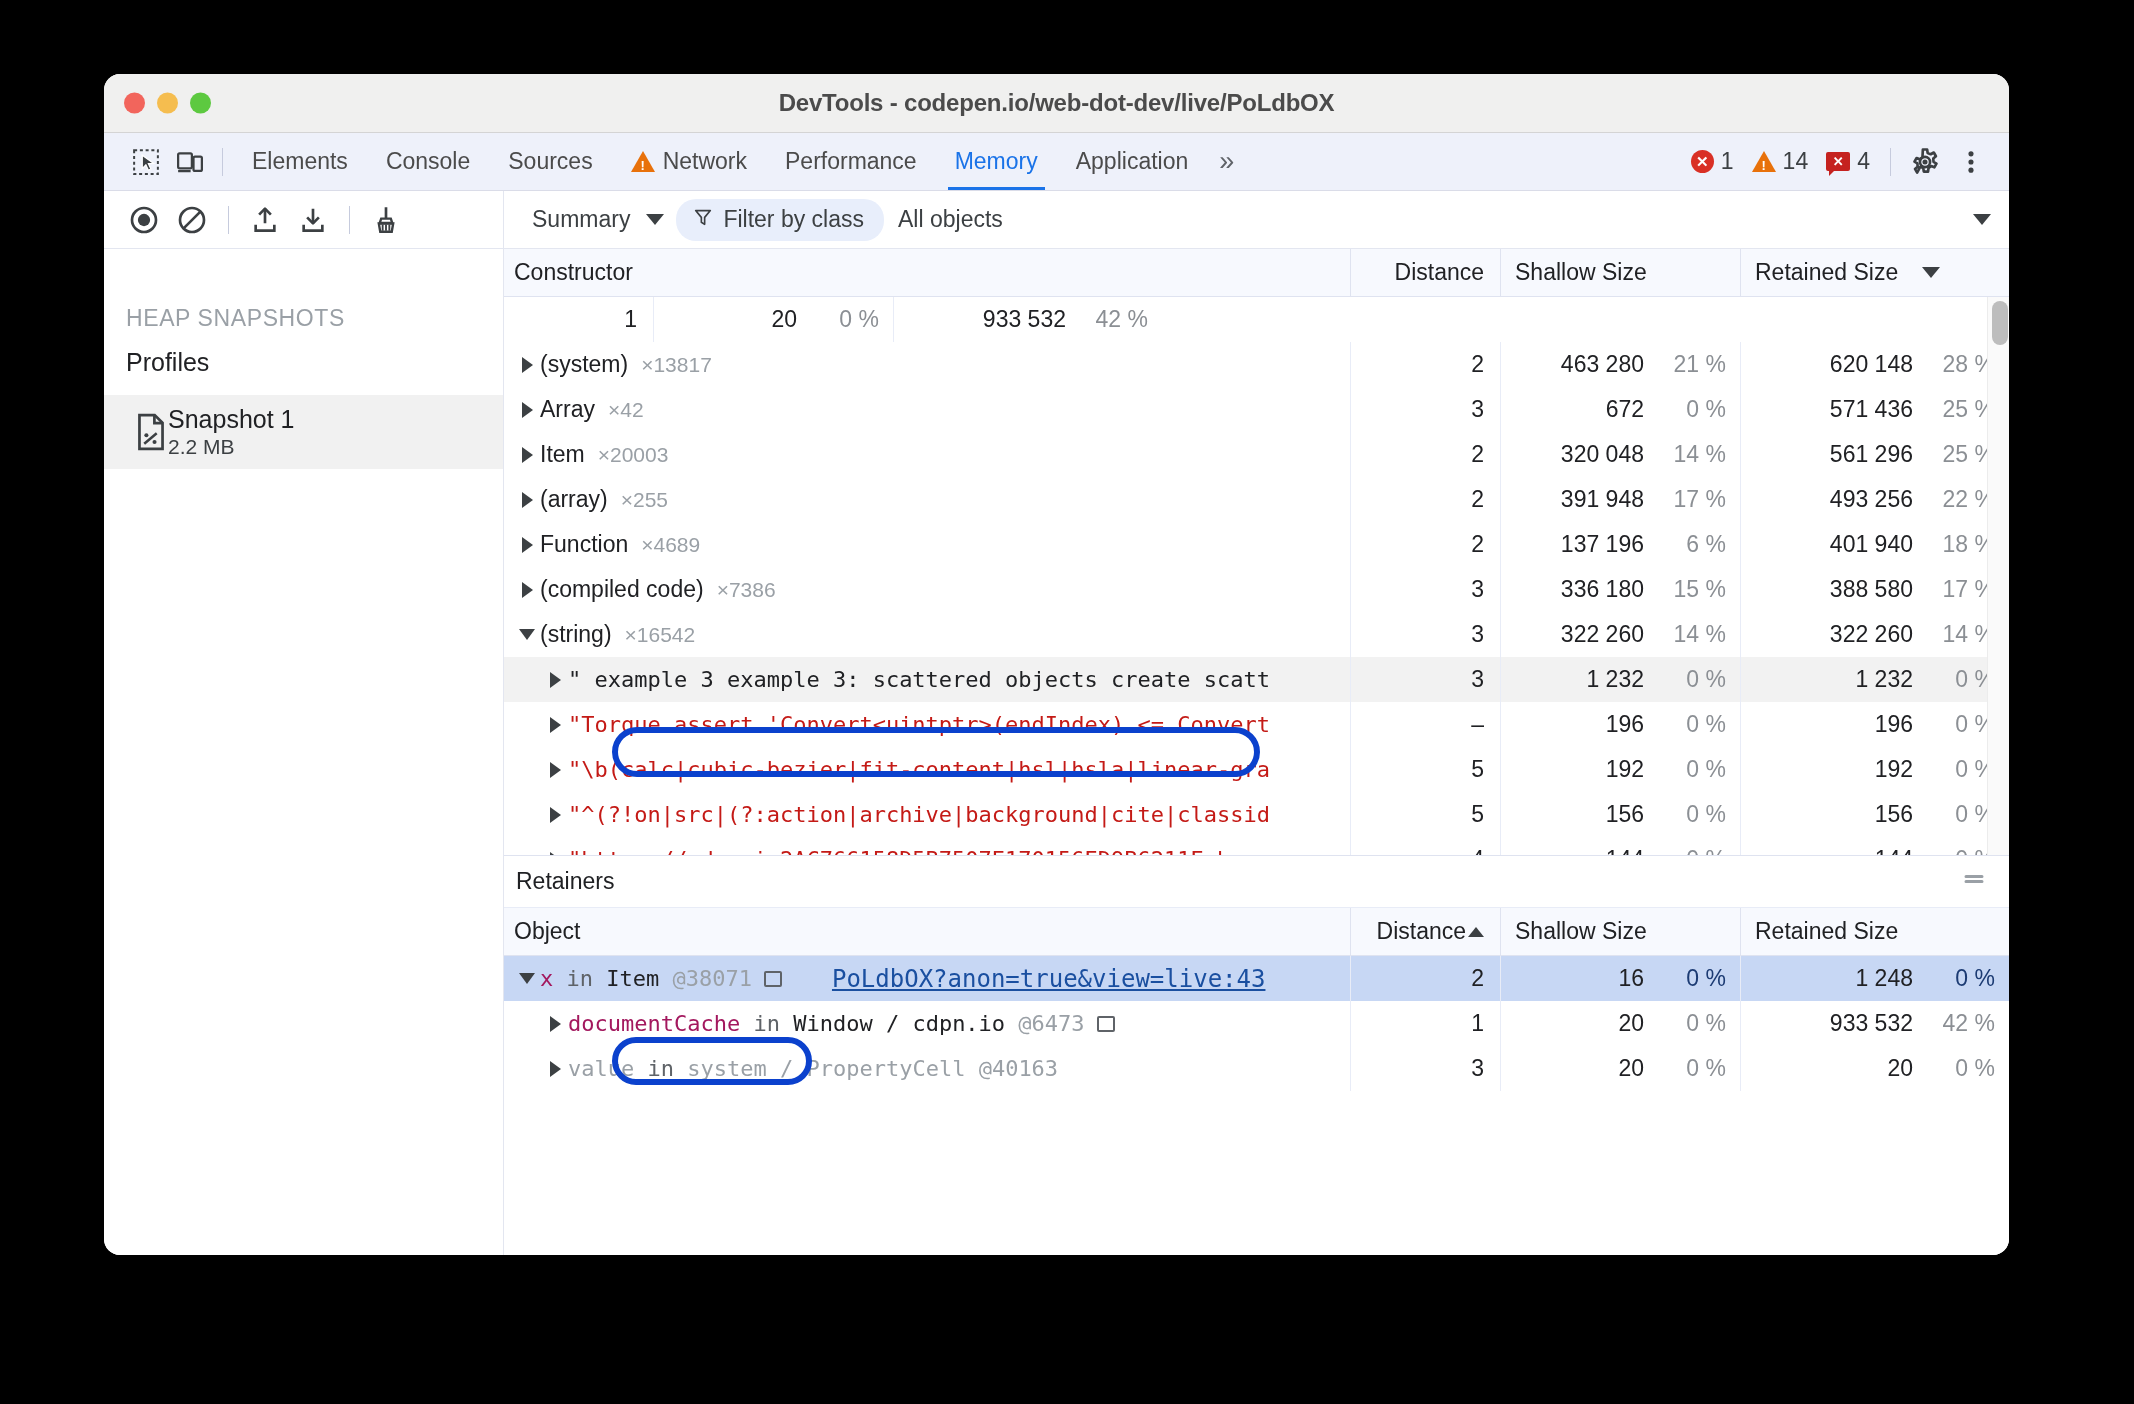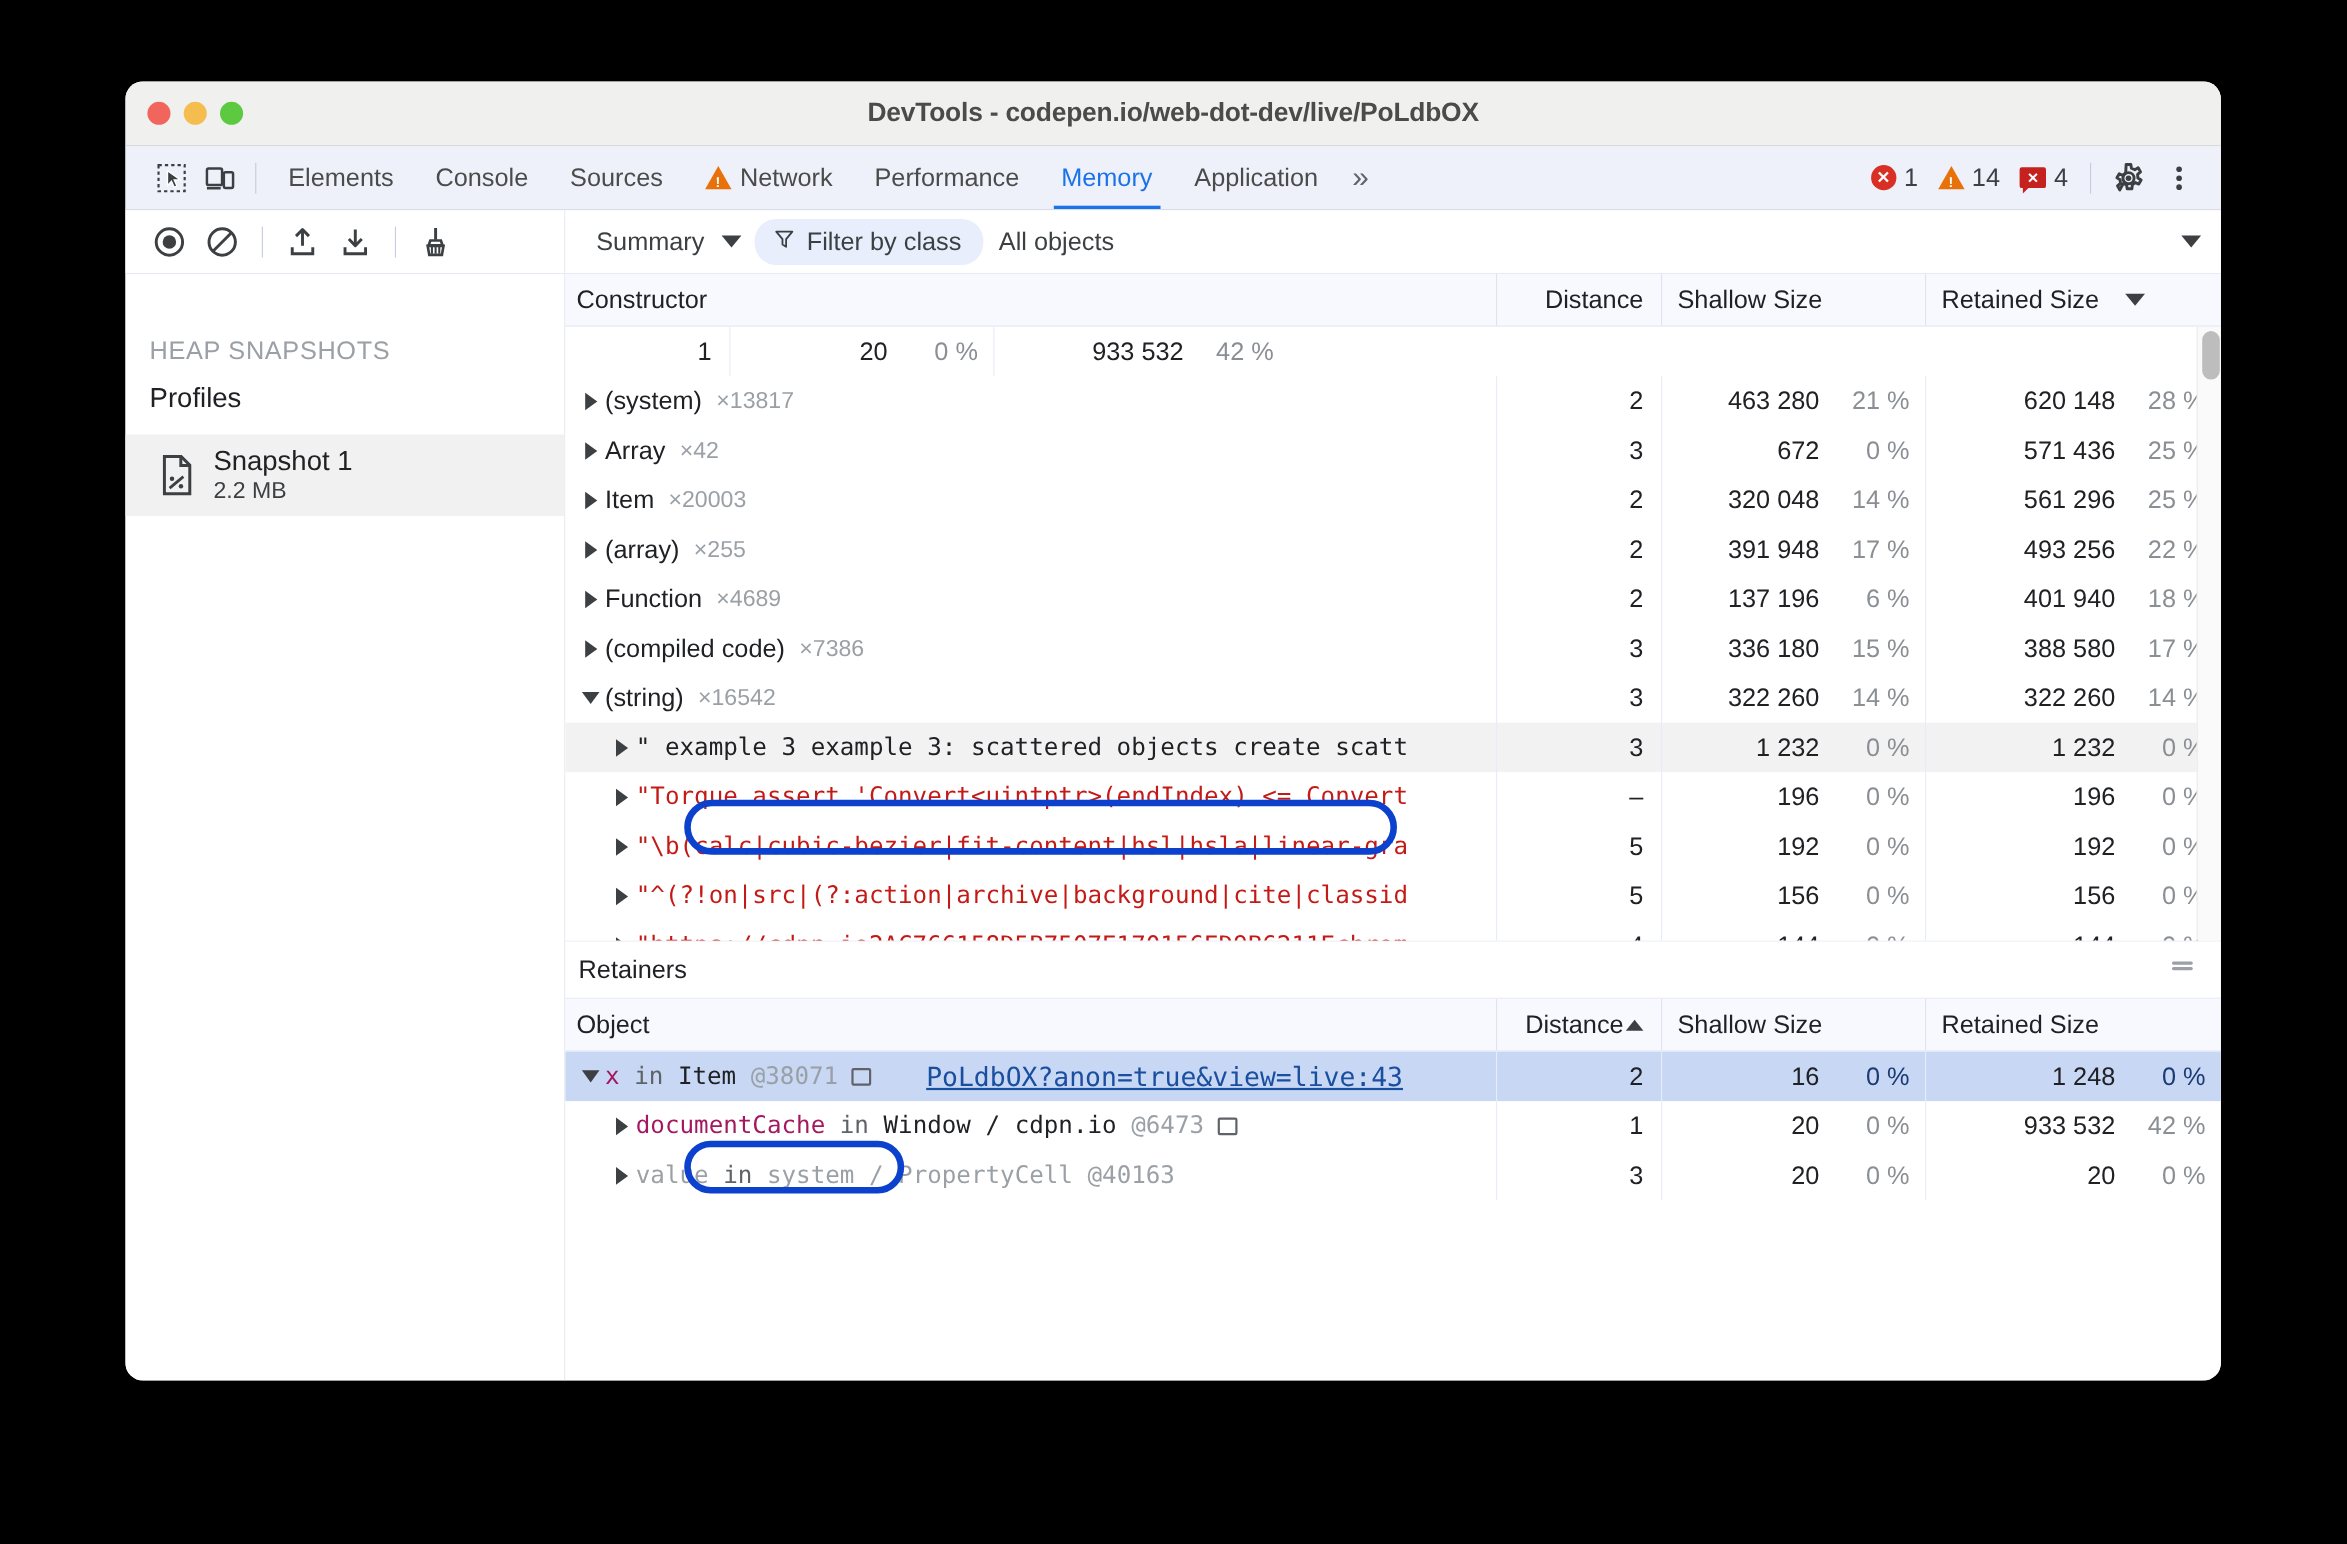--- a/index.html
+++ b/index.html
@@ -6,21 +6,21 @@
   html, body {
     width: 2134px; height: 1404px;
     background: #000;
     font-family: "Liberation Sans", sans-serif;
     overflow: hidden;
   }
 
   
   #window {
     position: absolute;
-    left: 114px; top: 74px;
+    left: 104px; top: 74px;
     width: 1905px; height: 1181px;
     background: #fff;
     border-radius: 16px;
     overflow: hidden;
     box-shadow: 0 0 0 0.5px rgba(0,0,0,.25);
   }
 
   
   #titlebar {
     position: relative;
@@ -188,21 +188,20 @@
     font-size: 23px; color: #9aa0a6;
     letter-spacing: 0.6px;
     padding: 42px 0 0 22px;
   }
   #snapshot-row {
     margin-top: 18px;
     background: #f1f1f1;
     height: 74px;
     display: flex; align-items: center;
     padding-left: 30px;
-    gap: 16px;
   }
   .snap-icon { width: 34px; height: 38px; flex: none; }
   #snap-texts { display: flex; flex-direction: column; gap: 1px; }
   #snap-name { font-size: 25px; color: #202124; }
   #snap-size { font-size: 21px; color: #3c4043; }
 
   
   #main { flex: 1; display: flex; flex-direction: column; min-width: 0; }
 
   .grid-header {

